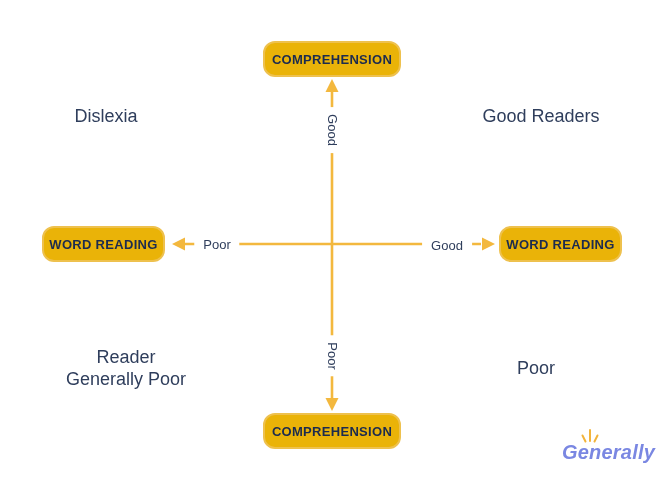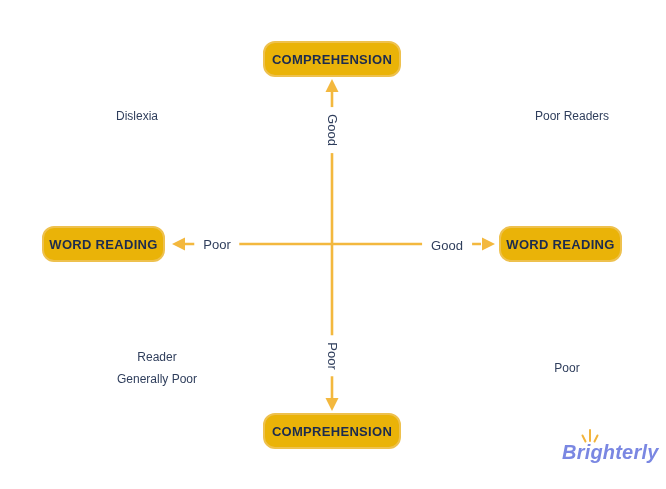--- a/index.html
+++ b/index.html
@@ -57,25 +57,24 @@
   }
   .lbl-good-v  { left: 332px; top: 130px; }
   .lbl-poor-v  { left: 332px; top: 356px; }
   .lbl-poor-h  { left: 217px; top: 244px; }
   .lbl-good-h  { left: 447px; top: 245px; }
 
   .quad-label {
     position: absolute;
     transform: translate(-50%, -50%);
     color: #2f3e5c;
-    font-size: 12px;
+    font-size: 18px;
     line-height: 22px;
     text-align: center;
     white-space: nowrap;
-    margin-left: 31px;
   }
   .quad-tl { left: 106px; top: 116px; }
   .quad-tr { left: 541px; top: 116px; }
   .quad-bl { left: 126px; top: 368px; }
   .quad-br { left: 536px; top: 368px; }
 
   .logo {
     position: absolute;
     left: 562px;
     top: 428px;
@@ -128,33 +127,33 @@
   <div class="node-box box-right">
     <span>WORD READING</span>
   </div>
 
   <span class="axis-label v lbl-good-v">Good</span>
   <span class="axis-label v lbl-poor-v">Poor</span>
   <span class="axis-label h lbl-poor-h">Poor</span>
   <span class="axis-label h lbl-good-h">Good</span>
 
   <div class="quad-label quad-tl">Dislexia</div>
-  <div class="quad-label quad-tr">Poor Readers</div>
+  <div class="quad-label quad-tr">Good Readers</div>
   <div class="quad-label quad-bl">
     <div>Reader</div>
     <div>Generally Poor</div>
   </div>
   <div class="quad-label quad-br">
     <div>Poor</div>
   </div>
 
   <div class="logo">
     <svg class="logo-sun" width="22" height="15" viewBox="0 0 22 15">
       <g stroke="#f2b43c" stroke-width="2" stroke-linecap="round">
         <line x1="11" y1="13" x2="11" y2="2"></line>
         <line x1="6.5" y1="13.5" x2="3.5" y2="7.5"></line>
         <line x1="15.5" y1="13.5" x2="18.5" y2="7.5"></line>
       </g>
     </svg>
-    <span class="logo-text">Brighterly</span>
+    <span class="logo-text">Generally</span>
   </div>
 
 </div>
 
 </body></html>

